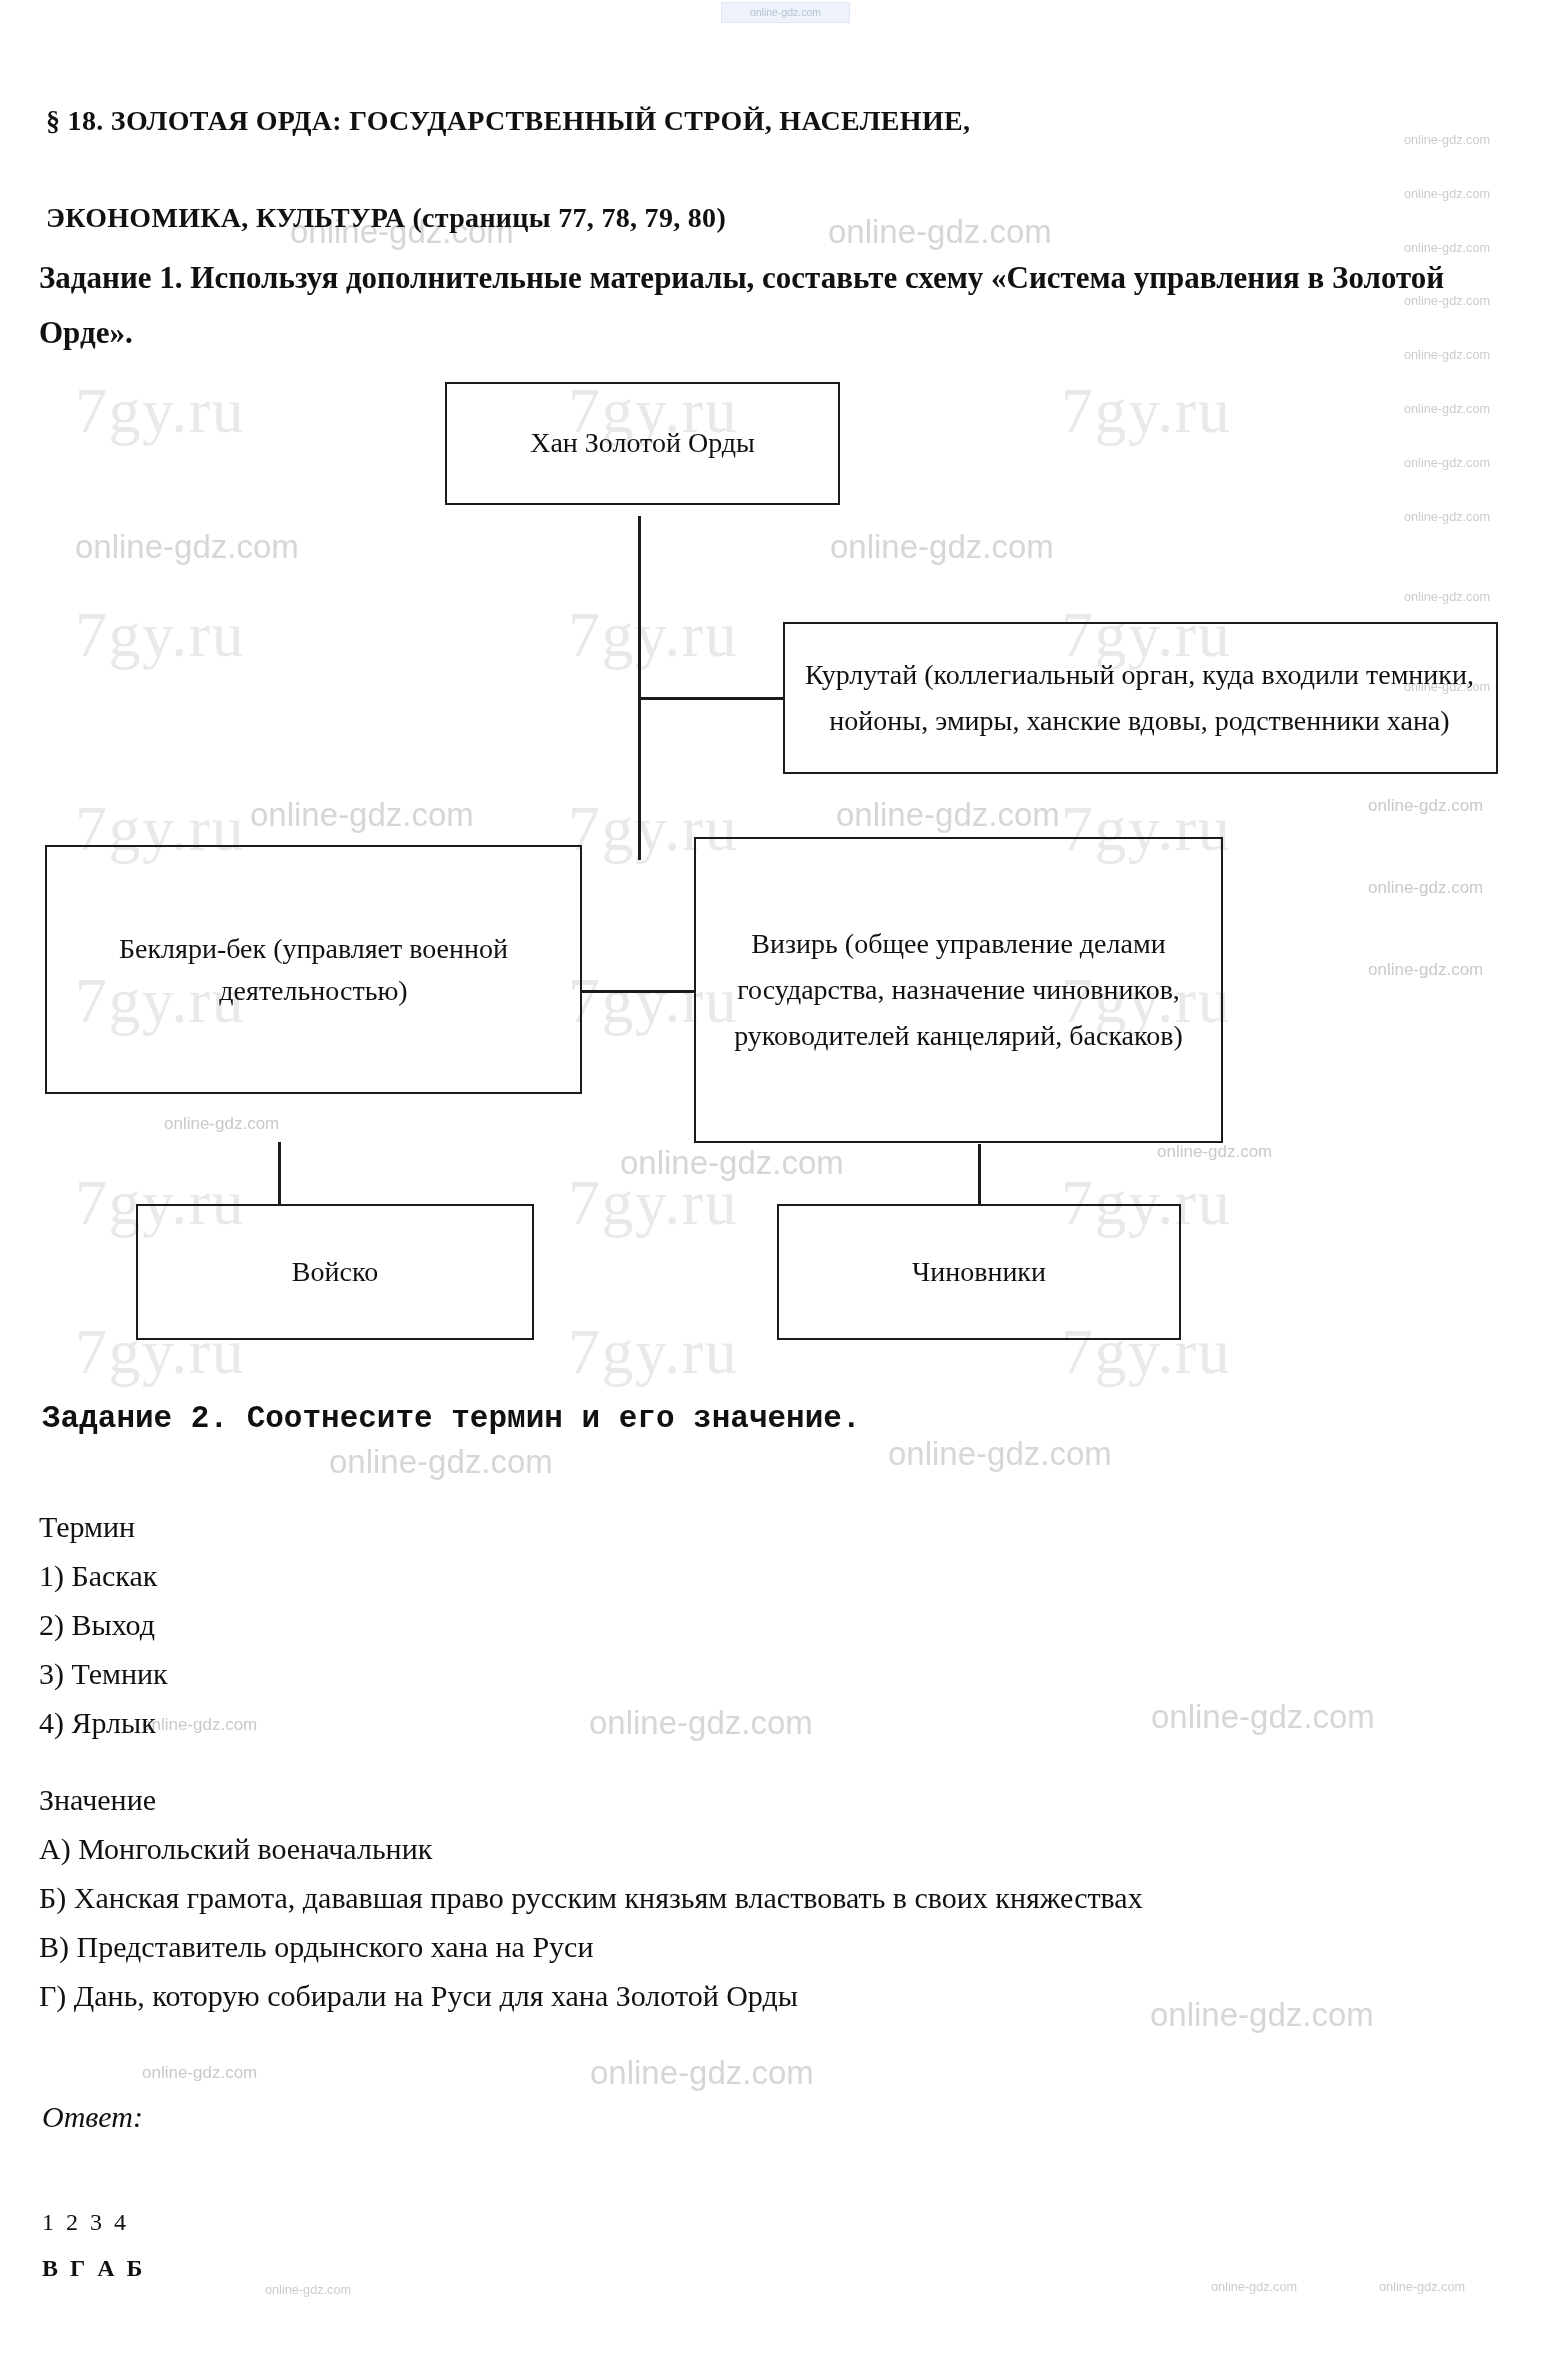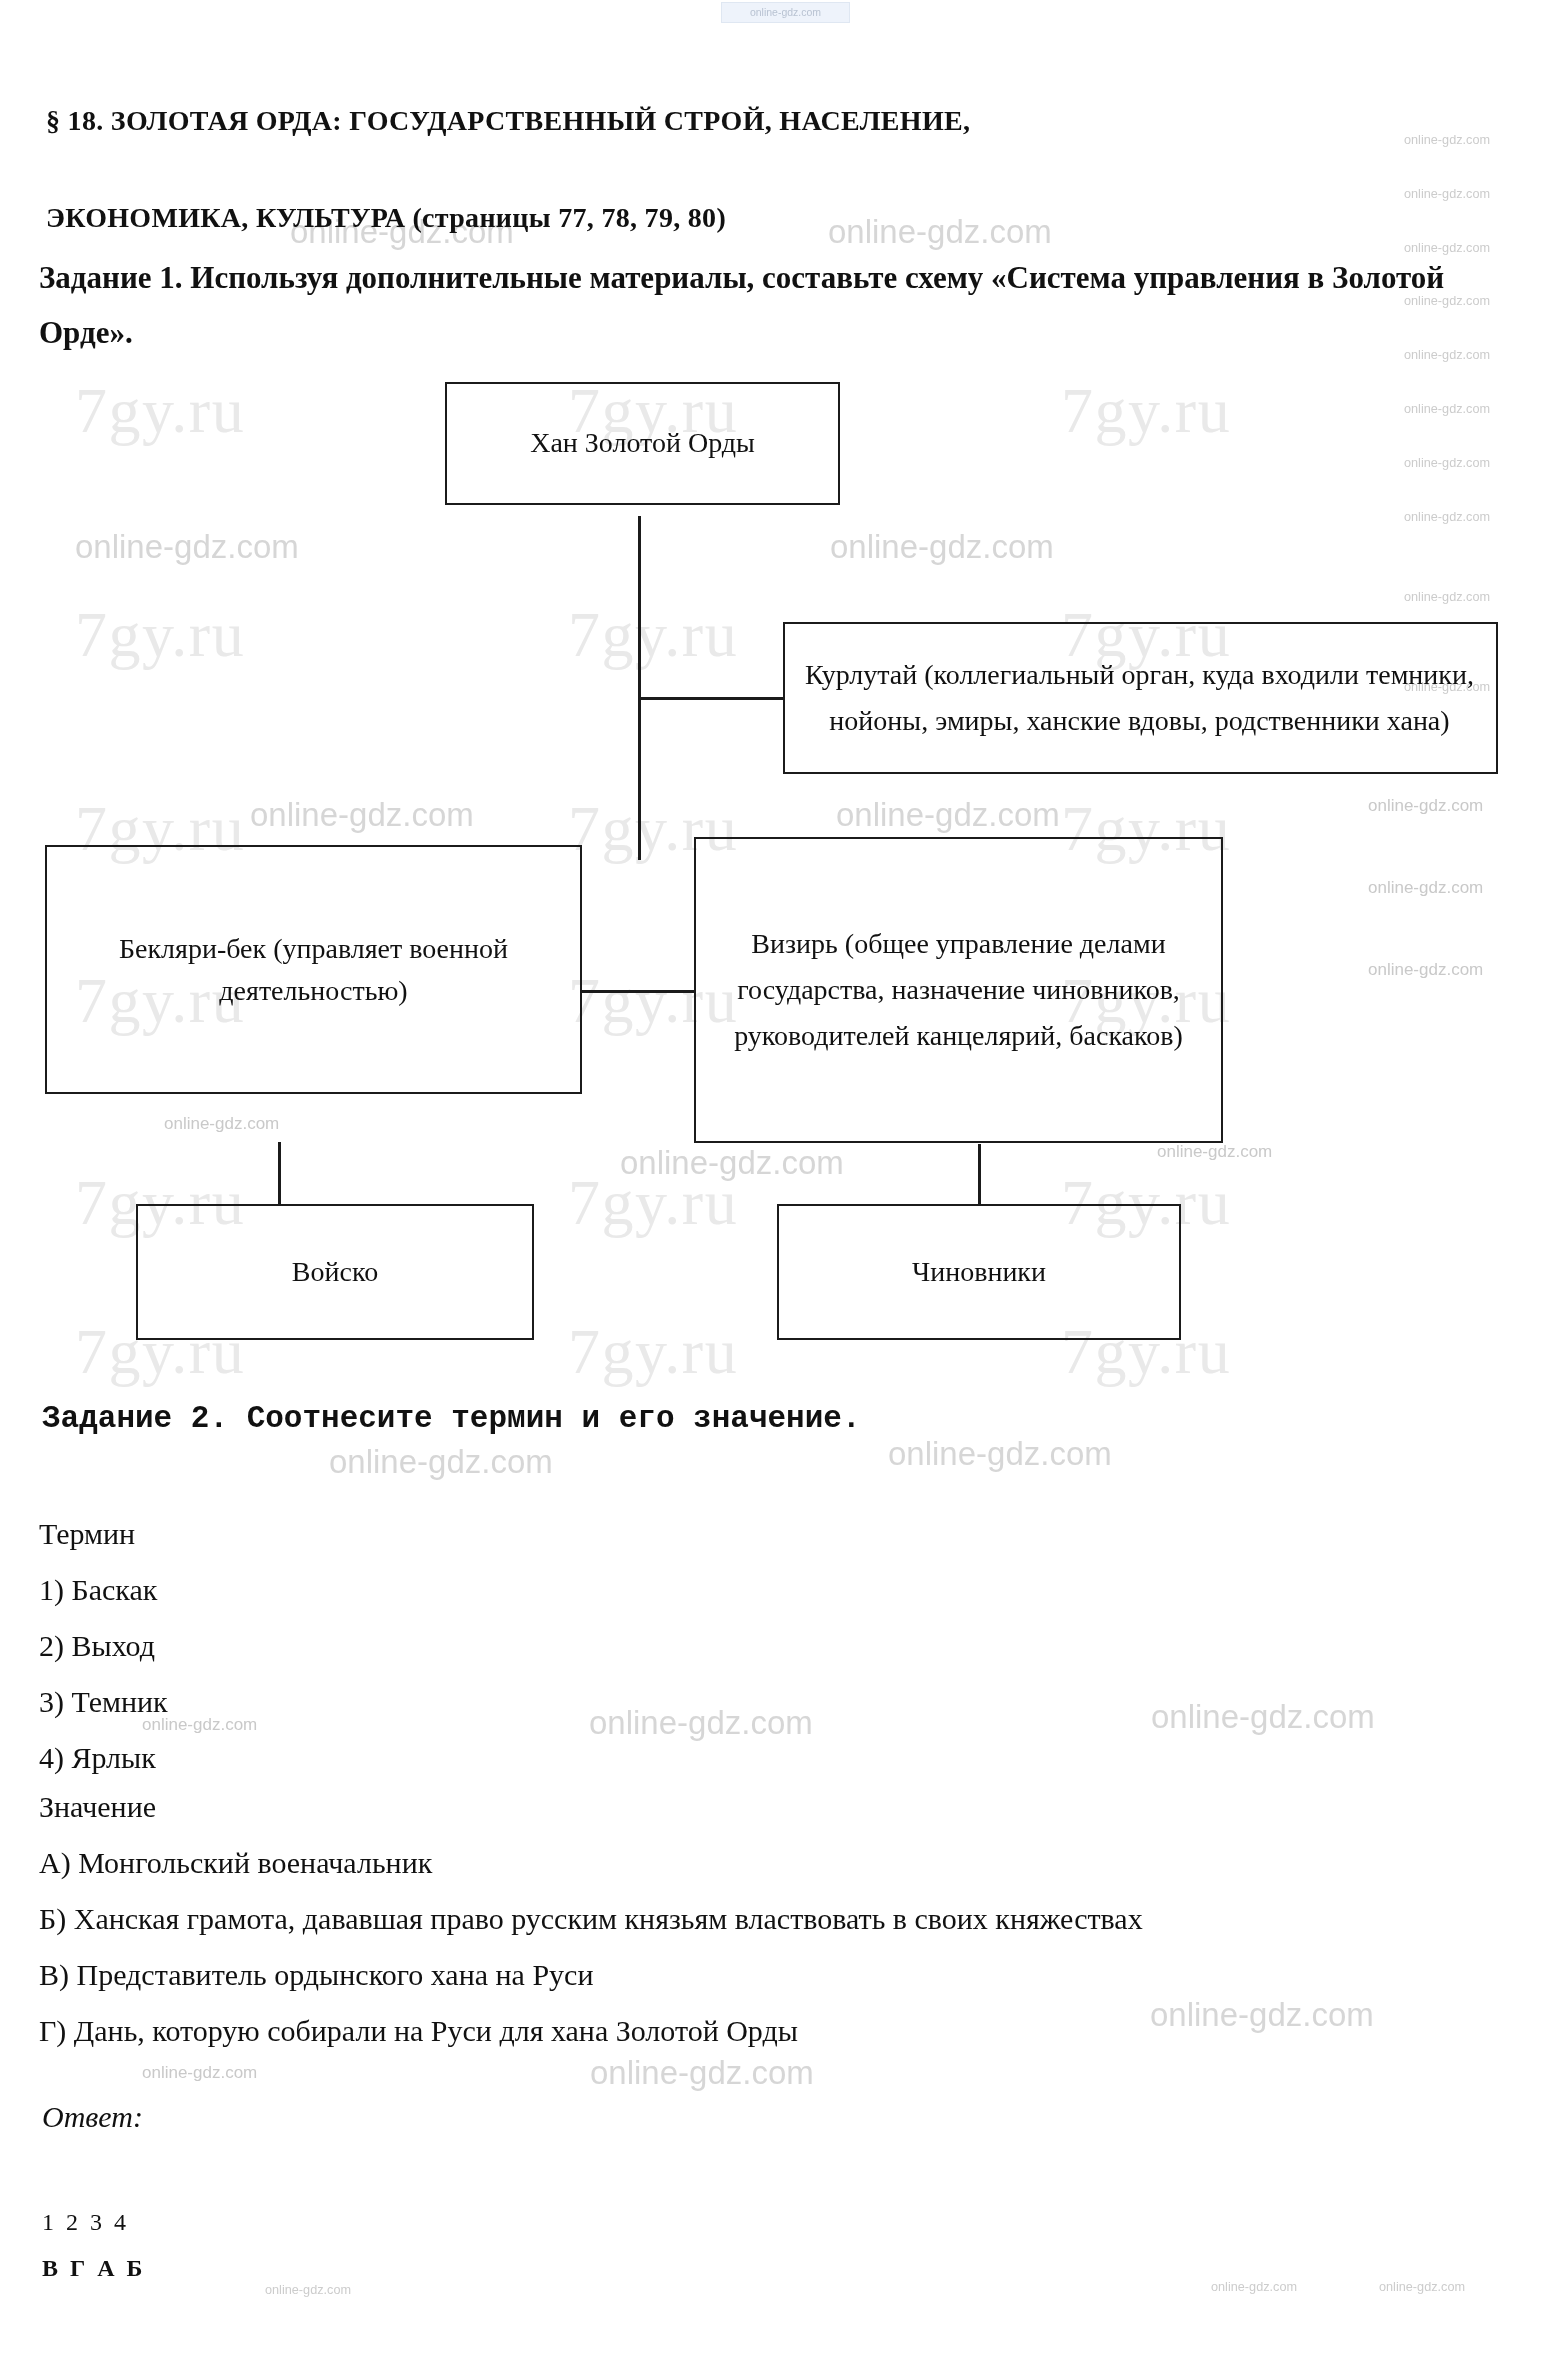--- a/index.html
+++ b/index.html
@@ -88,21 +88,21 @@
   }
   .list {
     position:absolute;
     left:39px;
     width:1480px;
     font-size:30px;
     line-height:49px;
   }
   .list.terms { top:1502px; }
   .list.meanings { top:1775px; }
-  .list div { white-space:pre-wrap;margin-top:7px; }
+  .list div { white-space:pre-wrap; }
   .answer-label {
     position:absolute;
     left:42px; top:2100px;
     font-size:30px;
     font-style:italic;
   }
   .answer-rows {
     position:absolute;
     left:42px; top:2179px;
     font-size:24px;

